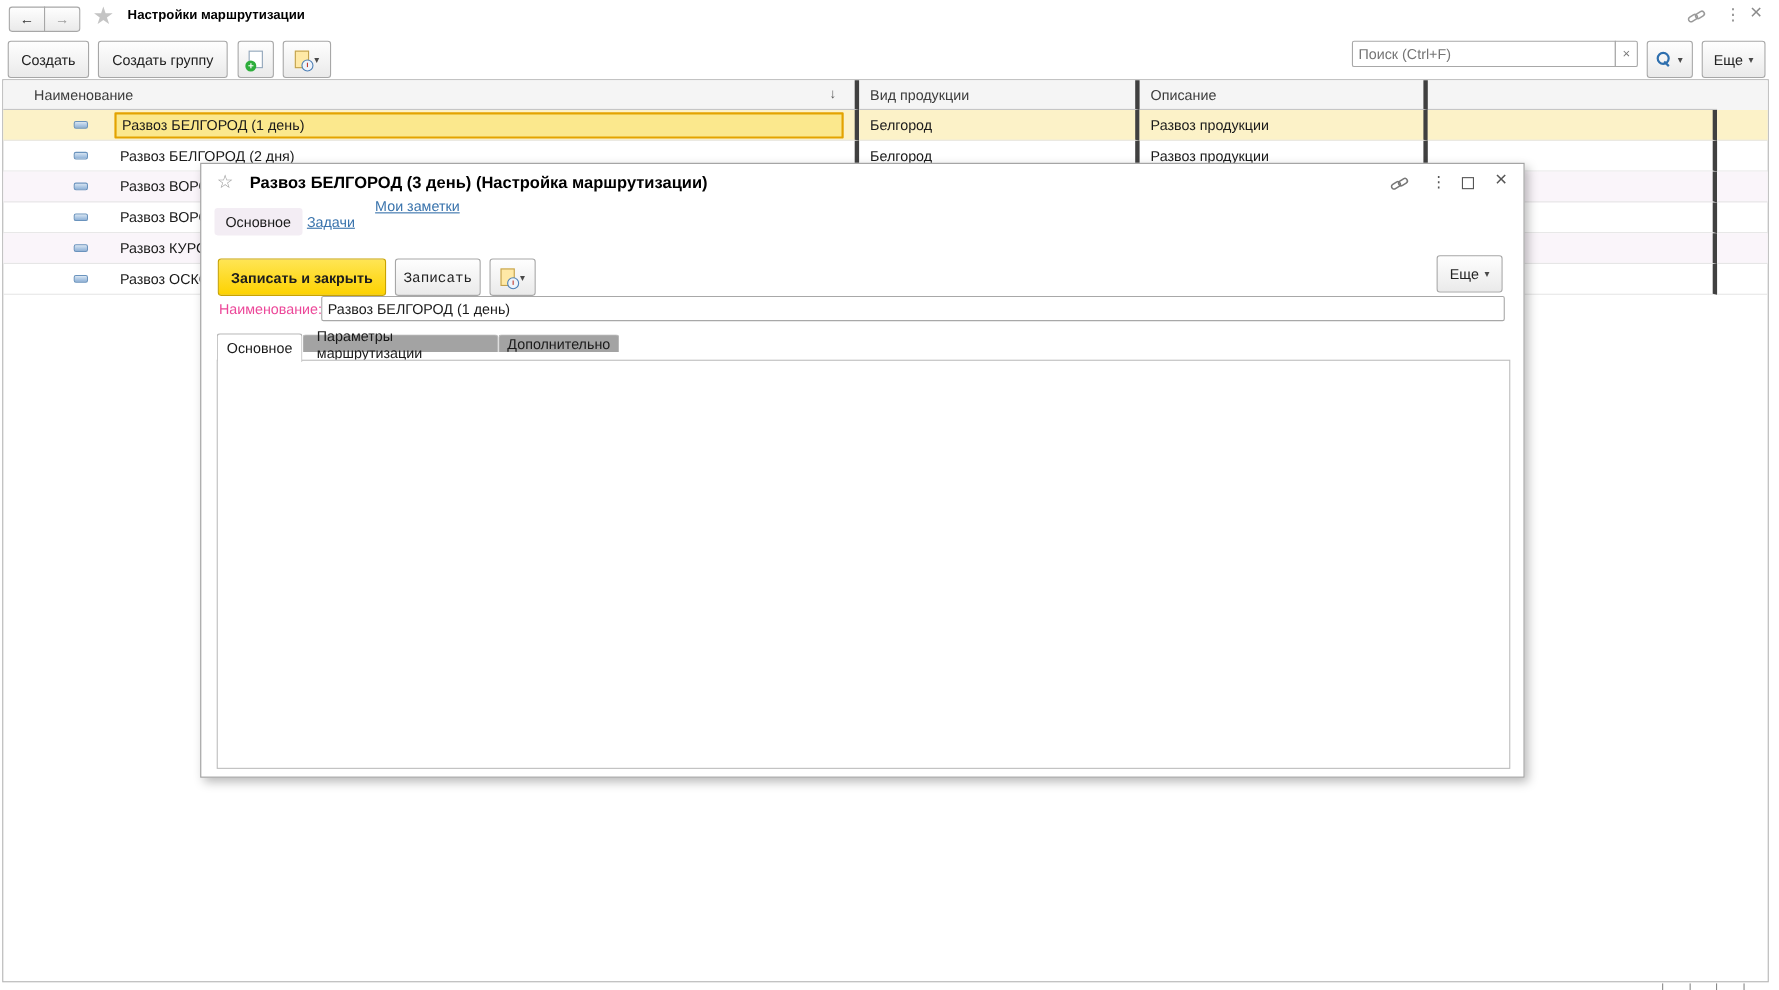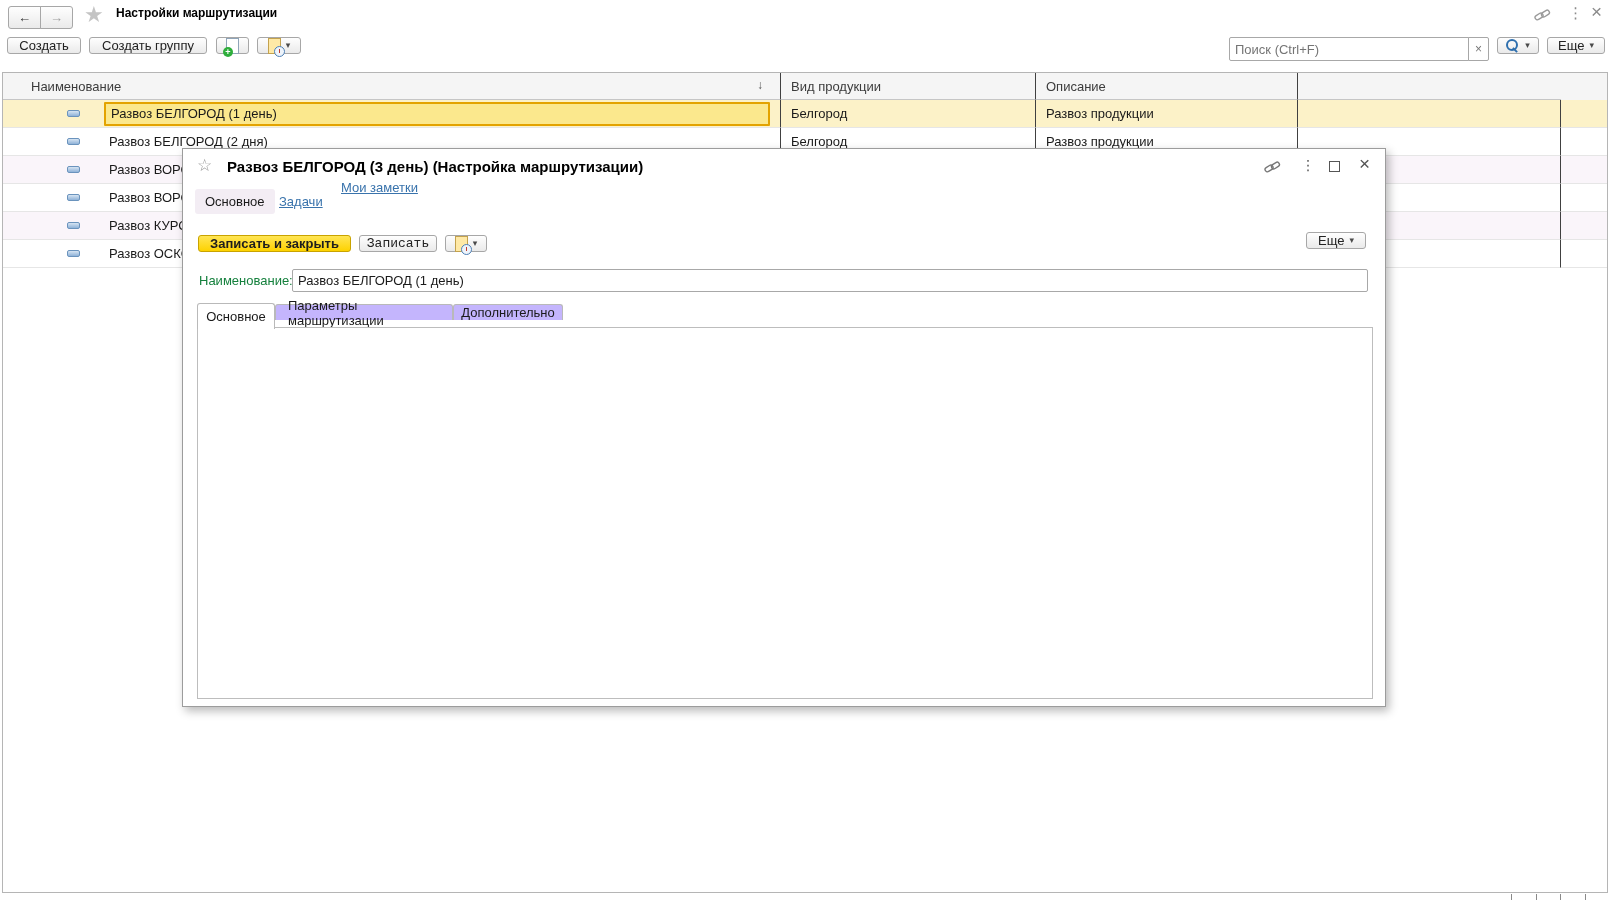--- a/index.html
+++ b/index.html
@@ -3,21 +3,21 @@
 <meta charset="utf-8">
 <style>
   * { box-sizing: border-box; margin: 0; padding: 0; }
   html,body { width:1617px; height:900px; background:#fff; overflow:hidden;
               font-family:"Liberation Sans", sans-serif; font-size:13px; color:#1a1a1a; }
   .abs { position:absolute; }
   #stage { position:relative; width:1617px; height:900px; }
 
   
   .btn { display:inline-flex; align-items:center; justify-content:center; gap:5px;
-         border:1px solid #a7a7a7; border-radius:3px; height:17px;
+         border:1px solid #a7a7a7; border-radius:3px; height:34px;
          background:linear-gradient(#fefefe,#eaeaea); font-size:13px; color:#222;
          padding:0 12px; cursor:default; white-space:nowrap; }
   .btn-yellow { background:linear-gradient(#ffe554,#fdd200); border-color:#c9a300;
                 font-weight:bold; color:#1d1d1d; }
   .arr { font-size:9px; color:#4a4a4a; line-height:1; }
   .iconbtn { padding:0 6px; }
   .linkA { color:#3973ac; text-decoration:underline; }
 
   .combo { display:flex; align-items:stretch; border:1px solid #a9a9a9; border-radius:2px;
            background:#fff; height:24px; }
@@ -50,21 +50,21 @@
                        background:#2e6fae; transform:rotate(-45deg); }
 
   .ico-max { width:11px; height:11px; border:1px solid #555; }
   .ico-item { width:13px; height:7px; border:1px solid #6a93bd; border-radius:2px;
               background:linear-gradient(#d6e4f2,#8fb2d8); }
 
   
   #list-area { left:2px; top:72px; width:1606px; height:821px;
                border:1px solid #b5b5b5; background:#fff; }
   .trow { display:grid; grid-template-columns:778px 255px 262px 263px auto; height:28px; }
-  .trow > div { border-right:1px solid #404040; border-bottom:1px solid #e6e6e6;
+  .trow > div { border-right:4px solid #404040; border-bottom:1px solid #e6e6e6;
                 display:flex; align-items:center; padding:0 10px; overflow:hidden; white-space:nowrap; }
   .trow > div:last-child { border-right:none; }
   .thead { background:#f5f5f5; height:27px; }
   .thead > div { color:#3c3c3c; border-bottom:1px solid #c6c6c6; position:relative; }
   .thead > .c-name { padding-left:28px; }
   .sort { position:absolute; right:17px; top:5px; color:#555; font-size:12px; }
   .c-name { padding-left:0 !important; }
   .c-name .indent { width:64px; flex:none; }
   .c-name .ico-item { flex:none; margin-right:24px; }
   .c-name .nbox { flex:1; height:24px; display:flex; align-items:center; padding:0 5px; overflow:hidden; white-space:nowrap; }
@@ -72,24 +72,24 @@
   .row-sel .nbox { background:#fbe88d; border:2px solid #e3a300; border-radius:1px; }
   .row-tint > div { background:#faf5fa; }
 
   
   #dlg { left:182px; top:148px; width:1204px; height:559px; background:#fff;
          border:1px solid #9c9c9c; box-shadow:3px 4px 9px rgba(0,0,0,.28); z-index:10; }
   #dlg .hicon { color:#555; }
   .chip { background:#f3edf4; border-radius:3px; padding:5px 10px; }
   .tab { position:absolute; height:16px; display:flex; align-items:center; justify-content:center;
          border:1px solid #b9b9b9; border-bottom:none; border-radius:3px 3px 0 0;
-         background:#c4b5fd; padding:0 12px; top:155px; }
+         background:#a3a3a3; padding:0 12px; top:155px; }
   .tab.active { background:#fff; height:26px; top:154px; z-index:3; }
   #panel { left:14px; top:178px; width:1176px; height:372px; border:1px solid #bdbdbd; background:#fff; z-index:1; }
-  .flabel { color:#15803d; }
+  .flabel { color:#ec4899; }
   input.txt { border:1px solid #a8a8a8; border-radius:2px; height:23px; padding:0 5px;
               font:13px "Liberation Sans", sans-serif; color:#1a1a1a; background:#fff; }
   .seltext { background:#3f67c0; color:#fff; padding:0 1px; }
   textarea.txt { border:1px solid #a8a8a8; border-radius:3px; resize:none;
                  font:13px "Liberation Sans", sans-serif; }
   .tick { position:absolute; width:1px; height:6px; background:#8a8a8a; top:894px; }
 </style>
 </head>
 <body>
 

